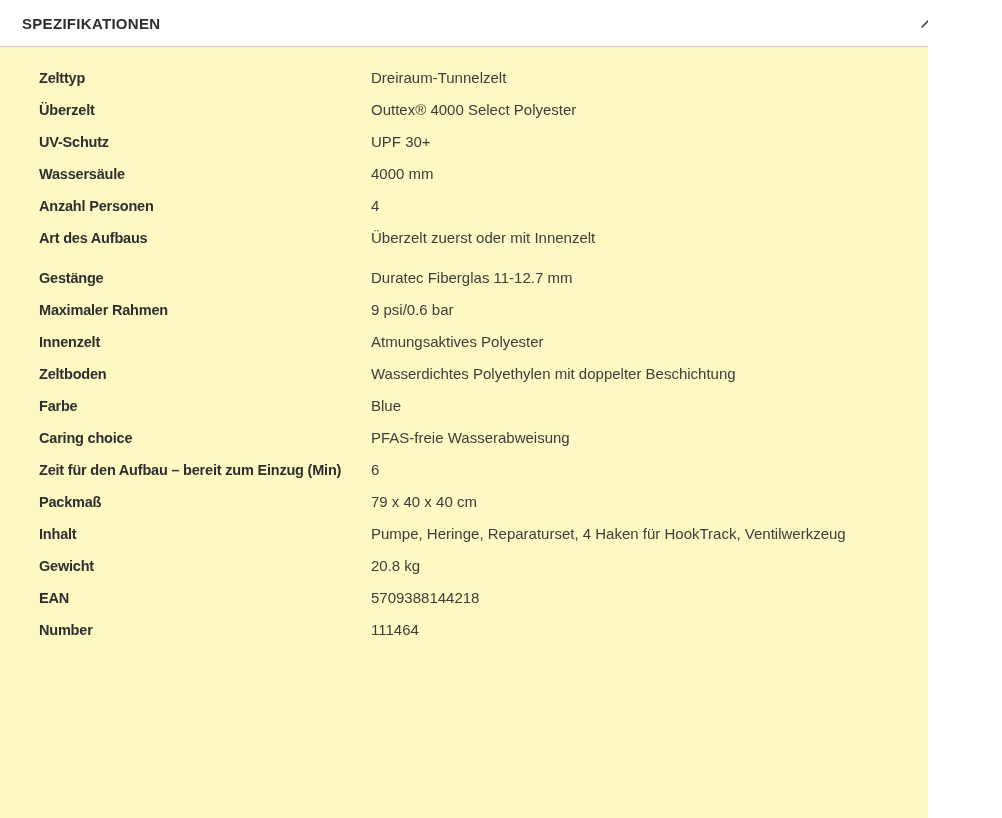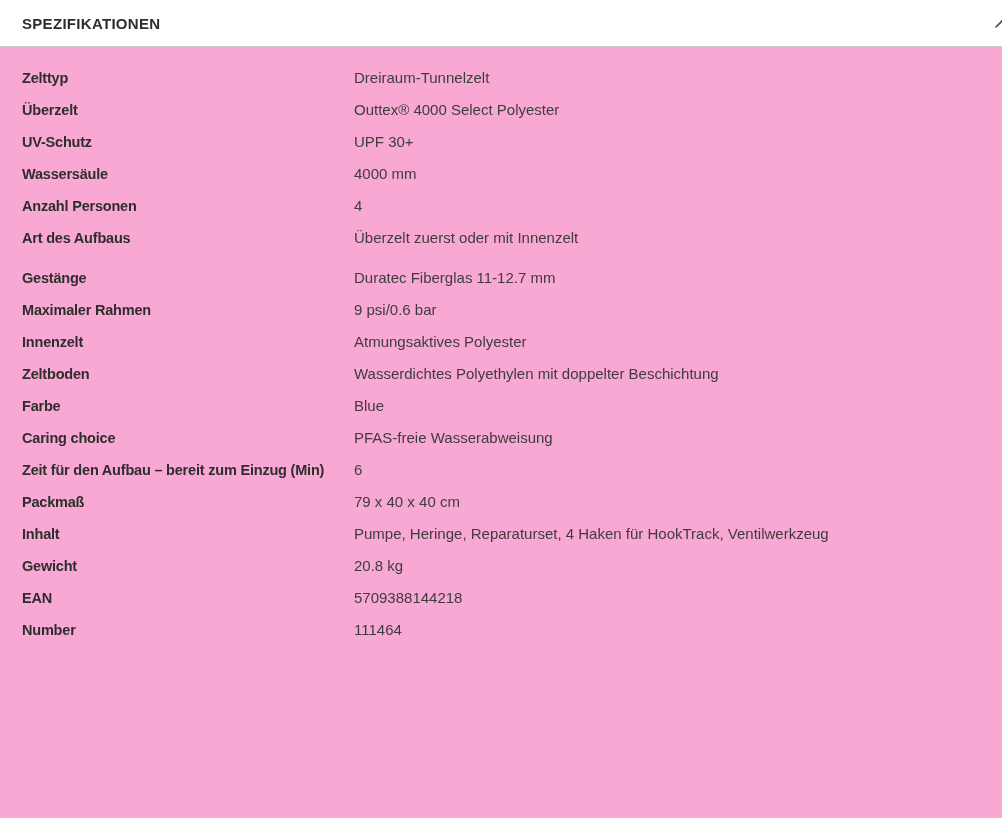--- a/index.html
+++ b/index.html
@@ -3,23 +3,23 @@
 <meta charset="utf-8">
 <style>
   * { margin: 0; padding: 0; box-sizing: border-box; }
   html, body { background: #ffffff; }
   body {
     font-family: "Liberation Sans", "DejaVu Sans", sans-serif;
     -webkit-font-smoothing: antialiased;
   }
   .page {
     position: relative;
-    width: 1002px;
+    width: 928px;
     height: 818px;
-    background: #f9a8d4;
+    background: #fef9c3;
     overflow: hidden;
   }
   .accordion-header {
     position: relative;
     height: 47px;
     display: flex;
     align-items: center;
     padding-left: 22px;
     border-bottom: 1px solid #cccccc;
     cursor: pointer;
@@ -54,20 +54,21 @@
   }
   .spec-label {
     flex: 0 0 332px;
     width: 332px;
     padding-right: 6px;
     font-weight: 700;
     font-size: 14.5px;
     letter-spacing: -0.2px;
     color: #2e2e2e;
     white-space: nowrap;
+    margin-left: 17px;
   }
   .spec-value {
     flex: 1 1 auto;
     color: #3d3d3d;
   }
 </style>
 </head>
 <body>
 
 <div class="page">

